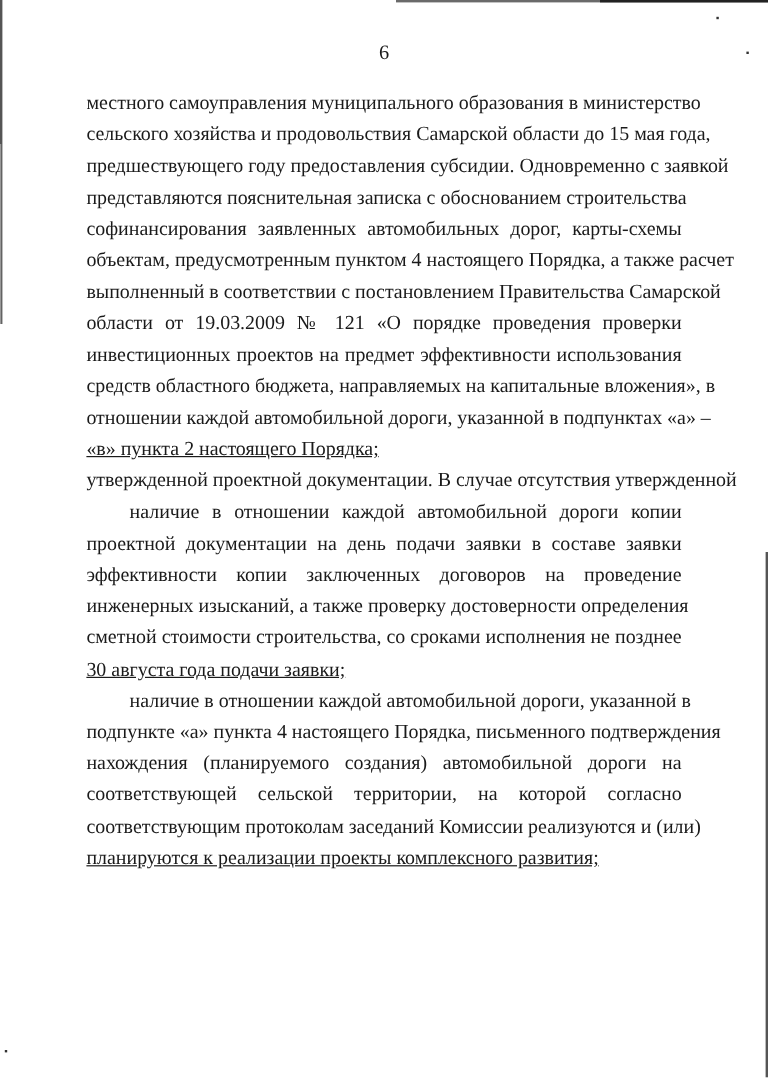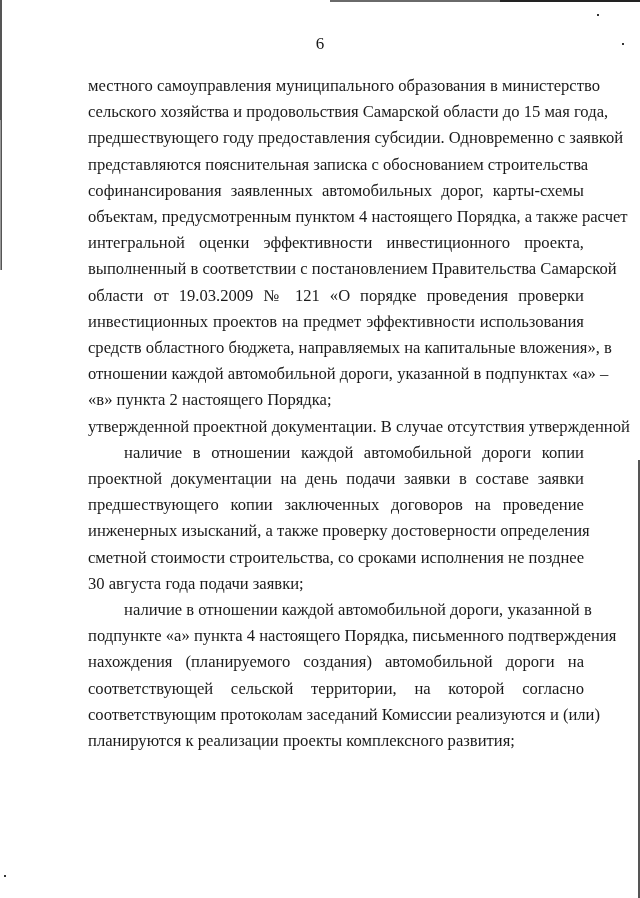--- a/index.html
+++ b/index.html
@@ -66,38 +66,39 @@
     top: 34px;
     left: 0;
     width: 640px;
     text-align: center;
     font-size: 17px;
     line-height: 20px;
   }
   .content {
     position: absolute;
     top: 73px;
-    left: 88px;
+    left: 72px;
     width: 496px;
     font-size: 16.6px;
     line-height: 26.2px;
   }
   .para {
     margin: 0;
     text-align: justify;
     text-align-last: left;
   }
   .line {
     display: block;
     text-align: justify;
     text-align-last: justify;
     white-space: nowrap;
   }
   .line.last {
     text-align-last: left;
+    text-decoration: underline;
   }
   .line.indent {
     padding-left: 36px;
   }
 </style>
 </head>
 <body>
 
 <div class="scan-top-line"></div>
 <div class="scan-top-line-dark"></div>
@@ -112,34 +113,33 @@
 
 <div class="content">
 
   <div class="para">
     <span class="line">местного самоуправления муниципального образования в министерство</span>
     <span class="line">сельского хозяйства и продовольствия Самарской области до 15 мая года,</span>
     <span class="line">предшествующего году предоставления субсидии. Одновременно с заявкой</span>
     <span class="line">представляются пояснительная записка с обоснованием строительства</span>
     <span class="line">софинансирования заявленных автомобильных дорог, карты-схемы</span>
     <span class="line">объектам, предусмотренным пунктом 4 настоящего Порядка, а также расчет</span>
-    <span class="line">интегральной оценки эффективности инвестиционного проекта,</span>
     <span class="line">выполненный в соответствии с постановлением Правительства Самарской</span>
     <span class="line">области от 19.03.2009 № 121 «О порядке проведения проверки</span>
     <span class="line">инвестиционных проектов на предмет эффективности использования</span>
     <span class="line">средств областного бюджета, направляемых на капитальные вложения», в</span>
     <span class="line">отношении каждой автомобильной дороги, указанной в подпунктах «а» –</span>
     <span class="line last">«в» пункта 2 настоящего Порядка;</span>
   </div>
 
   <div class="para">
     <span class="line">утвержденной проектной документации. В случае отсутствия утвержденной</span>
     <span class="line indent">наличие в отношении каждой автомобильной дороги копии</span>
     <span class="line">проектной документации на день подачи заявки в составе заявки</span>
-    <span class="line">предшествующего копии заключенных договоров на проведение</span>
+    <span class="line">эффективности копии заключенных договоров на проведение</span>
     <span class="line">инженерных изысканий, а также проверку достоверности определения</span>
     <span class="line">сметной стоимости строительства, со сроками исполнения не позднее</span>
     <span class="line last">30 августа года подачи заявки;</span>
   </div>
 
   <div class="para">
     <span class="line indent">наличие в отношении каждой автомобильной дороги, указанной в</span>
     <span class="line">подпункте «а» пункта 4 настоящего Порядка, письменного подтверждения</span>
     <span class="line">нахождения (планируемого создания) автомобильной дороги на</span>
     <span class="line">соответствующей сельской территории, на которой согласно</span>

